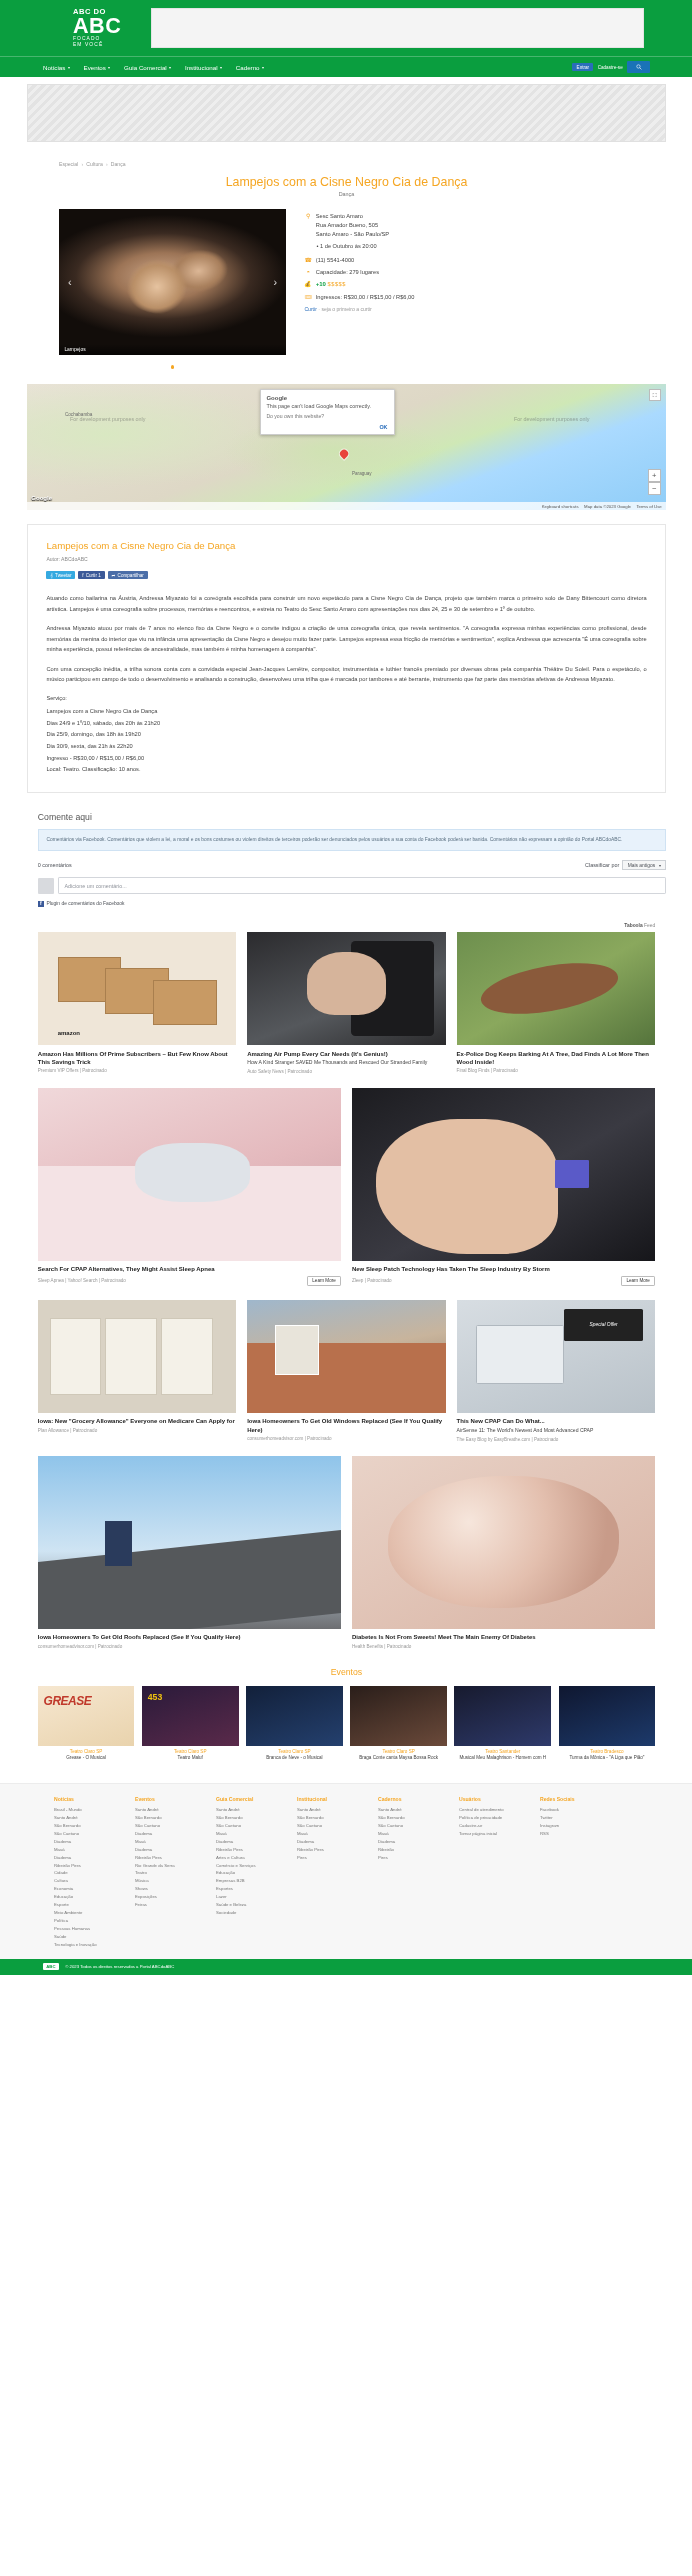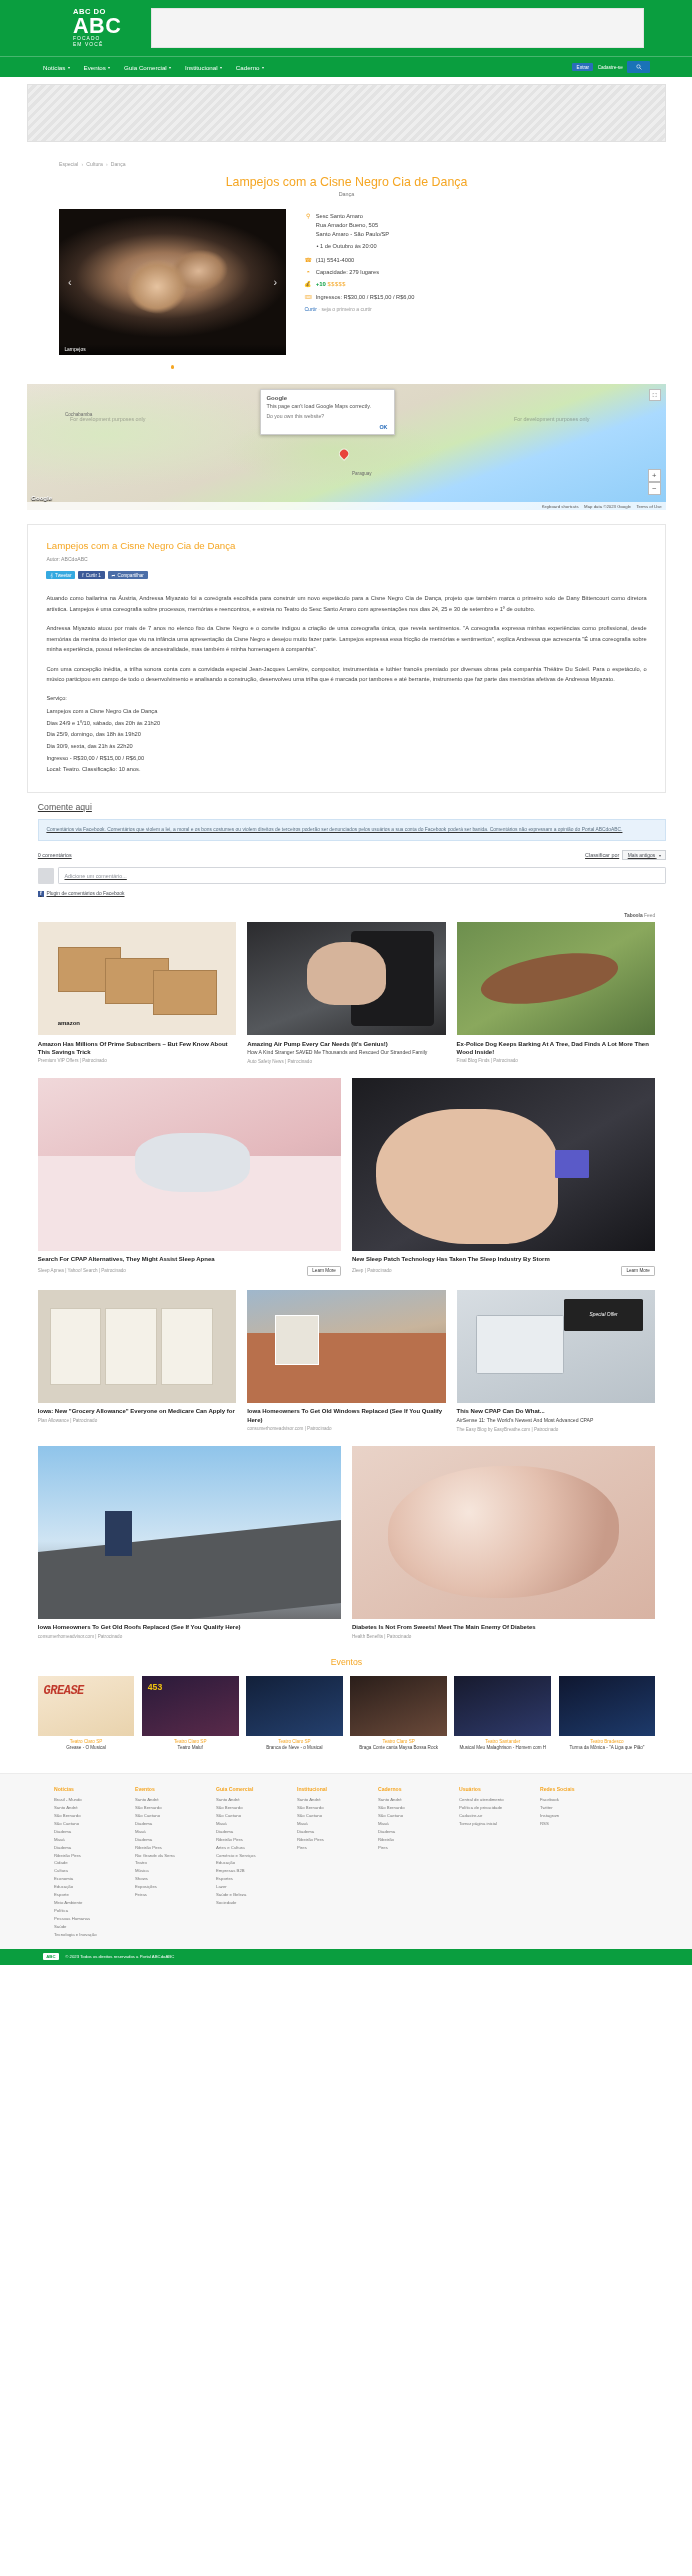--- a/index.html
+++ b/index.html
@@ -156,21 +156,21 @@
   .share-row { display:flex; gap:3.2px; margin-bottom:14px; }
   .share-btn { font-size:4.6px; color:#fff; padding:1.6px 3.8px; border-radius:1.1px; display:flex; align-items:center; gap:2.2px;}
   .sb-tw { background:#35a9e0;}
   .sb-fb { background:#3b5998;}
   .sb-share { background:#4b6ea8;}
   .article-body p { font-size:5.7px; line-height:1.85; color:#444; margin:0 0 8.7px; text-align:justify;}
   .article-body .svc { margin-bottom:2.2px; }
   .article-body .svc-lines p { margin:0 0 1.1px; }
 
   
-  .comment-section { width:639px; margin:9px auto 0; padding-left:10.8px;text-decoration:underline;}
+  .comment-section { width:639px; margin:19px auto 0; padding-left:10.8px;}
   .comment-head { font-size:8.7px; color:#555; margin-bottom:7.6px;}
   .comment-notice {
     background:#e8f2fb; border:0.5px solid #cfe2f3; color:#5a6f80; font-size:4.9px;
     padding:5.4px 7.6px; line-height:1.7; margin-bottom:9.7px;
   }
   .fb-bar { display:flex; align-items:center; justify-content:space-between; font-size:5.4px; color:#4b4f56; margin-bottom:6.5px;}
   .fb-sort { border:0.5px solid #ccd0d5; background:#f5f6f7; font-size:4.9px; padding:1.6px 4.3px; color:#4b4f56;}
   .fb-input-row { display:flex; gap:4.3px; align-items:center; }
   .fb-avatar { width:16px; height:16px; background:#d8dade; border-radius:1.1px;}
   .fb-input {
@@ -225,21 +225,21 @@
       border-radius:50% 45% 50% 45%;}
 
   
   .eventos { width:639px; margin:18.4px auto 0; padding:0 10.8px 5.4px;}
   .eventos-title { text-align:center; color:#f5a623; font-size:8.7px; margin-bottom:8.7px;}
   .ev-grid { display:flex; gap:7.6px; }
   .ev-card { flex:1; }
   .ev-thumb { height:60px; position:relative; overflow:hidden; background:#222;}
   .ev-name { font-size:4.6px; color:#444; margin-top:3.2px; line-height:1.4; text-align:center;}
   .ev-name .t { color:#f5a623; display:block;}
-  .ev1 { background:linear-gradient(160deg,#f6e7d0,#e9d3ad);font-family:Liberation Mono, monospace; }
+  .ev1 { background:linear-gradient(160deg,#f6e7d0,#e9d3ad); }
   .ev1 .grease { position:absolute; left:6%; top:14%; color:#c0392b; font-size:12px; font-weight:bold; font-style:italic; letter-spacing:-0.5px;}
   .ev2 { background:linear-gradient(160deg,#2a1a3a,#5a2a4a); }
   .ev2 .n { position:absolute; left:6%; top:10%; color:#f1c40f; font-size:8.7px; font-weight:bold;}
   .ev3 { background:linear-gradient(160deg,#12203a,#24406e); }
   .ev4 { background:linear-gradient(160deg,#2a1e1a,#6b4a3a); }
   .ev5 { background:linear-gradient(160deg,#171a2e,#2e3a6b); }
   .ev6 { background:linear-gradient(160deg,#0f1730,#1d3a6b); }
 
   
   .footer { background:#f7f7f7; border-top:0.5px solid #ececec; margin-top:16px; padding:12px 0 9.7px;}

